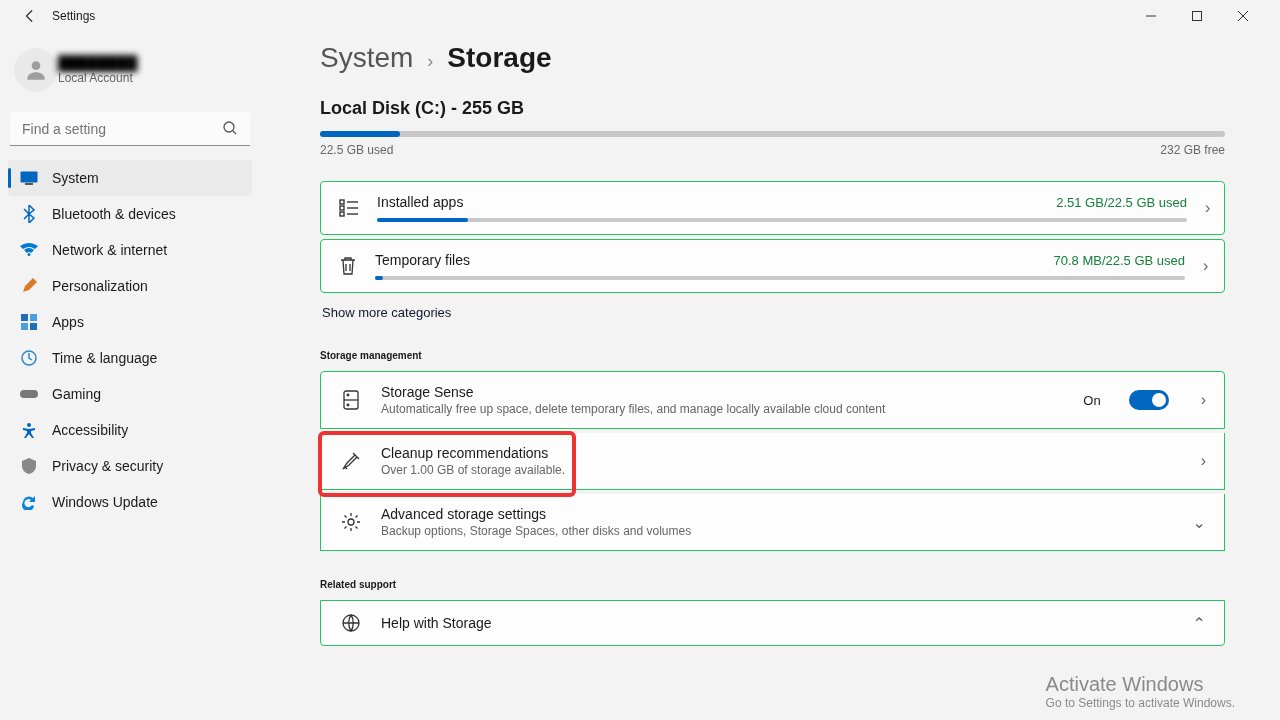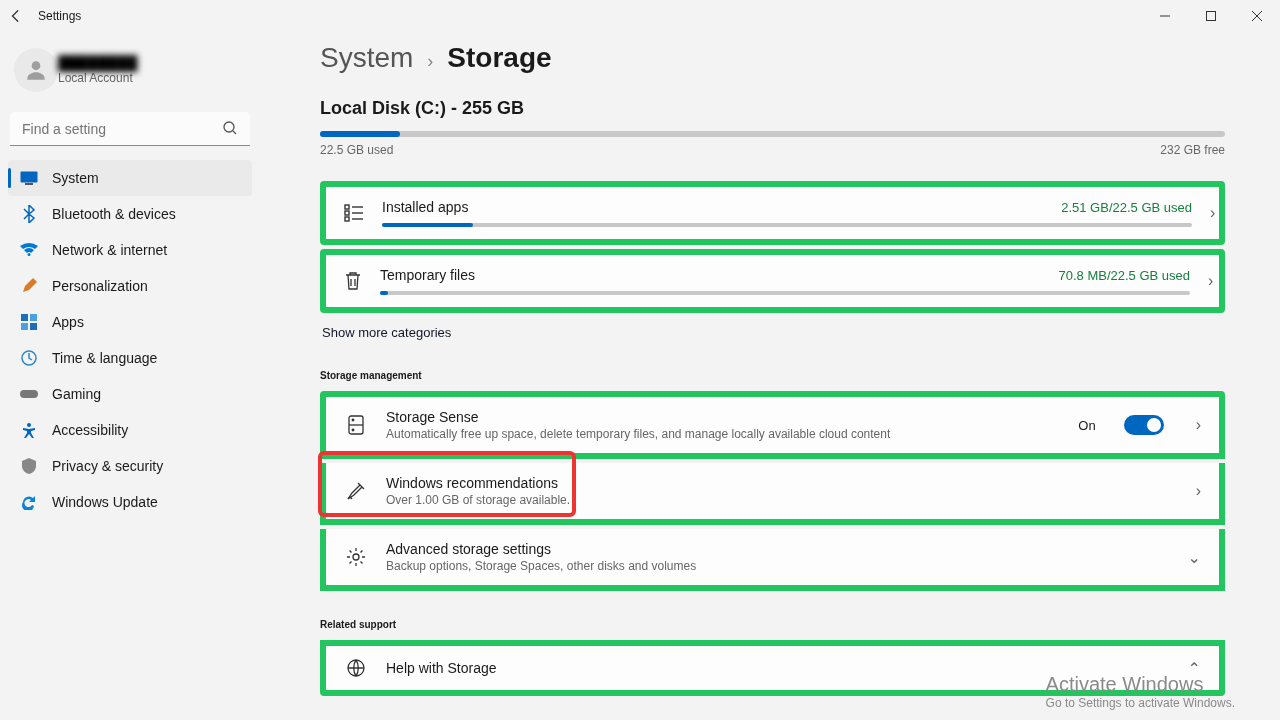--- a/index.html
+++ b/index.html
@@ -1,19 +1,19 @@
 <!DOCTYPE html>
 <html><head>
 <meta charset="utf-8">
 <style>
 * { box-sizing: border-box; margin: 0; padding: 0; font-family: 'Segoe UI', sans-serif; }
 body { background: #f3f3f3; width: 1280px; height: 720px; overflow: hidden; color: #1a1a1a; }
 
 
-.titlebar { display: flex; align-items: center; height: 32px; padding: 0 0; }
+.titlebar { display: flex; align-items: center; height: 32px; padding: 0 14px; }
 .titlebar .back { width: 32px; height: 32px; display: flex; align-items: center; justify-content: center; cursor: pointer; }
 .titlebar .title { font-size: 12px; margin-left: 6px; }
 .titlebar .spacer { flex: 1; }
 .titlebar .winbtn { width: 46px; height: 32px; display: flex; align-items: center; justify-content: center; font-size: 12px; cursor: pointer; }
 
 
 .main { display: flex; height: calc(100% - 32px); }
 .sidebar { width: 260px; padding: 8px 4px; }
 .content { flex: 1; padding: 10px 40px 20px 60px; overflow-y: auto; }
 
@@ -41,21 +41,21 @@
 .breadcrumb .bc-sep { color: #888; font-size: 18px; font-weight: 400; }
 
 
 .disk-title { font-size: 18px; font-weight: 600; margin-bottom: 12px; }
 .disk-bar { height: 6px; border-radius: 3px; background: #c8c8c8; position: relative; width: 905px; }
 .disk-bar .fill { position: absolute; left: 0; top: 0; bottom: 0; background: #0067c0; border-radius: 3px; }
 .disk-labels { display: flex; justify-content: space-between; font-size: 12px; color: #666; margin-top: 6px; width: 905px; }
 
 
 .cards { margin-top: 24px; width: 905px; }
-.card { background: #fdfdfd; border: 6px solid #22c55e; border-radius: 4px; display: flex; align-items: center; padding: 12px 18px; gap: 18px; cursor: pointer; margin-bottom: 4px; }
+.card { background: #fdfdfd; border: 1px solid #22c55e; border-radius: 4px; display: flex; align-items: center; padding: 12px 18px; gap: 18px; cursor: pointer; margin-bottom: 4px; }
 .card .card-icon { width: 24px; display: flex; justify-content: center; }
 .card .card-body { flex: 1; }
 .card .card-title { font-size: 14px; }
 .card .card-sub { font-size: 12px; color: #666; margin-top: 2px; }
 .card .chev { color: #666; }
 
 .cat-card .prow { display: flex; align-items: center; justify-content: space-between; }
 .cat-card .stat { font-size: 13px; color: #15803d; }
 .cat-card .prog { height: 4px; border-radius: 2px; background: #c8c8c8; position: relative; margin-top: 8px; width: 810px; }
 .cat-card .prog .pfill { position: absolute; left: 0; top: 0; bottom: 0; background: #0067c0; border-radius: 2px; }
@@ -306,21 +306,21 @@
       </div>
 
       <div class="card" id="cleanup-card" style="position:relative">
         <div class="card-icon">
           <svg width="20" height="20" viewBox="0 0 20 20" stroke="#333" fill="none" stroke-width="1.3">
               <path d="M12 2l6 6M14 4 6 12l-4 6 6-4 8-8"></path>
               <path d="M4 16l2 2"></path>
             </svg>
         </div>
         <div class="card-body">
-          <div class="card-title">Windows recommendations</div>
+          <div class="card-title">Cleanup recommendations</div>
           <div class="card-sub">Over 1.00 GB of storage available.</div>
         </div>
         <span class="chev">›</span>
       </div>
 
       <div class="card">
         <div class="card-icon">
           <svg width="20" height="20" viewBox="0 0 20 20" stroke="#333" fill="none" stroke-width="1.3">
               <circle cx="10" cy="10" r="3"></circle>
               <path d="M10 1v3M10 16v3M1 10h3M16 10h3M3.5 3.5l2 2M14.5 14.5l2 2M16.5 3.5l-2 2M5.5 14.5l-2 2"></path>

